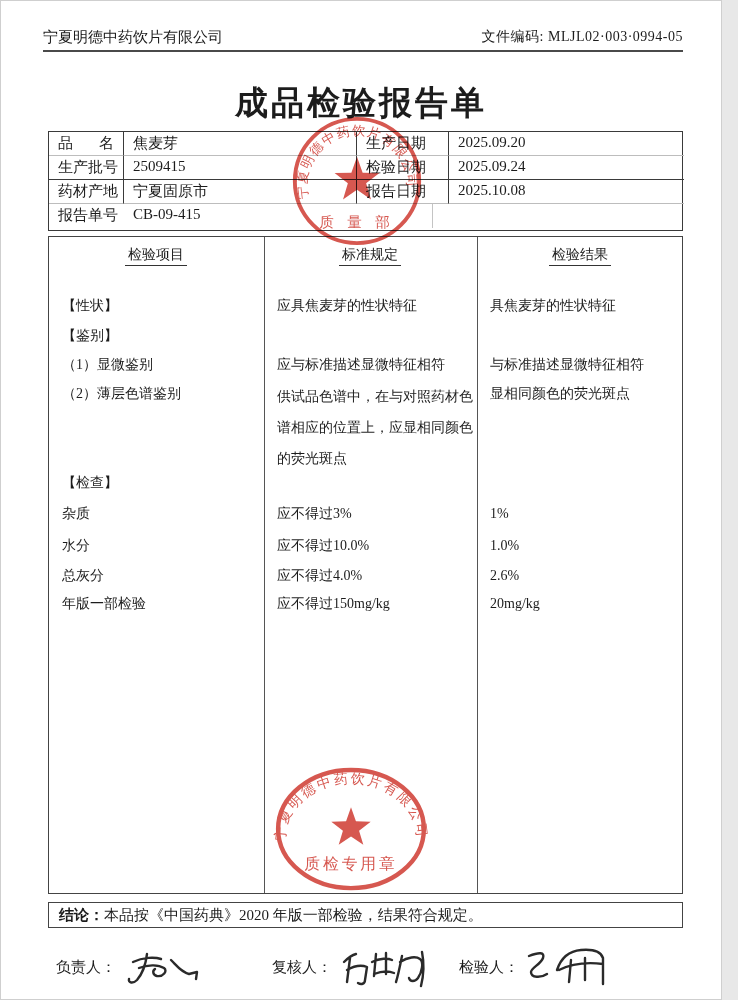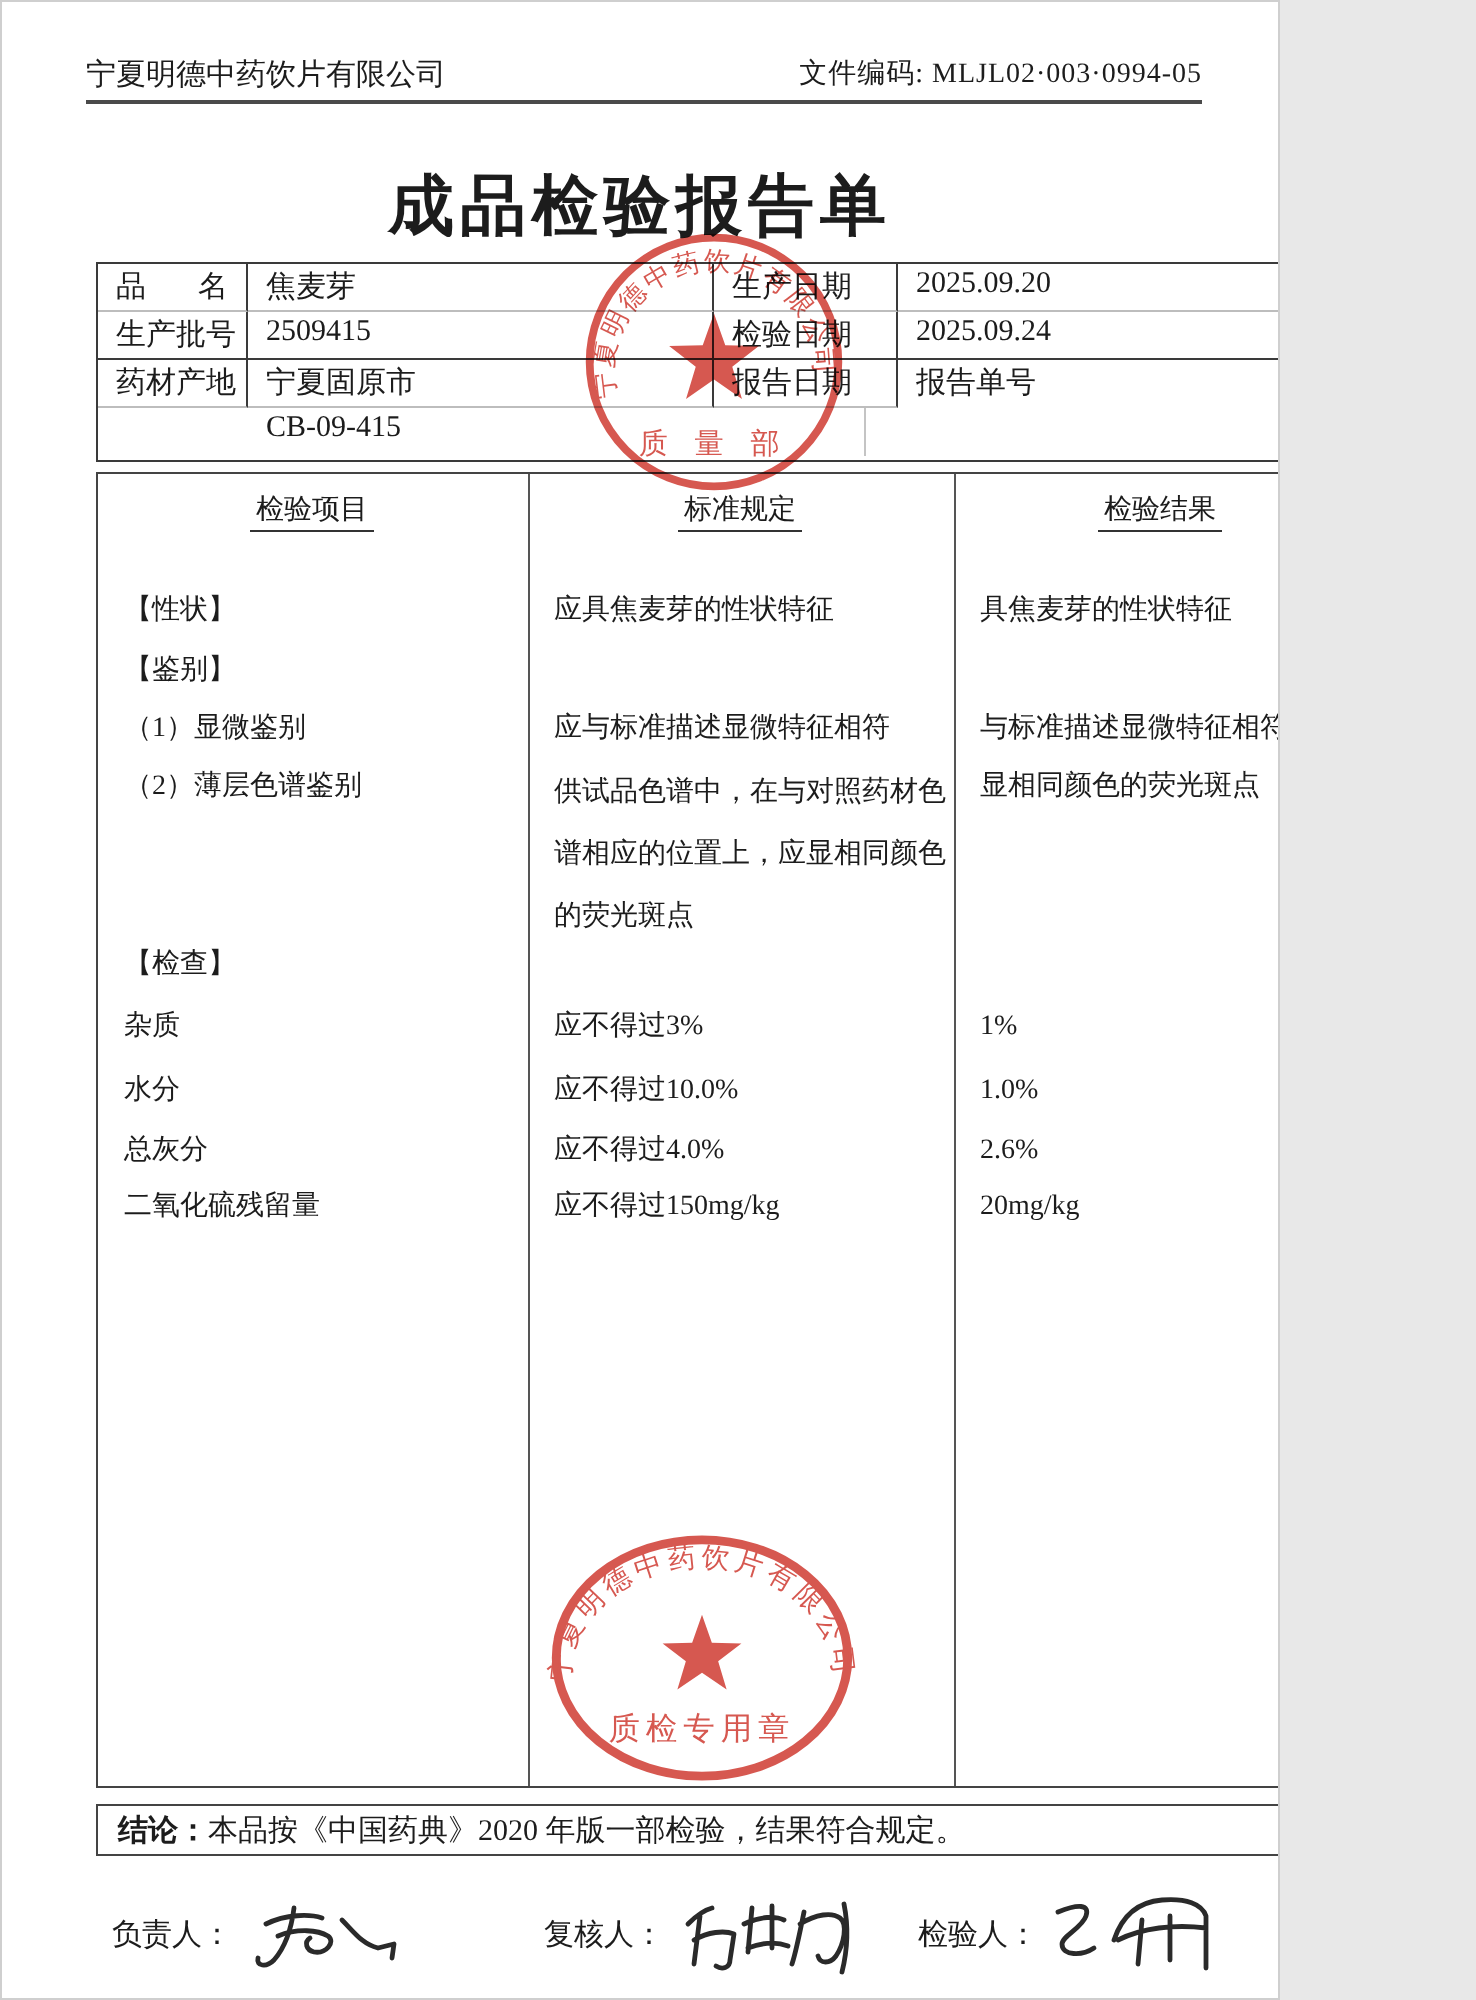--- a/index.html
+++ b/index.html
@@ -1,18 +1,18 @@
 <!DOCTYPE html>
 <html><head>
 <meta charset="utf-8">
 <style>
   * { margin:0; padding:0; box-sizing:border-box; }
   html,body { background:#e8e8e8; }
   .page {
-    position:relative; width:640px; height:1000px;
+    position:relative; width:722px; height:1000px;
     background:#ffffff; border:1px solid #cfcfcf;
     font-family:"Liberation Serif","DejaVu Serif",serif;
     color:#1c1c1c; overflow:hidden;
   }
   
   .doc-header {
     position:absolute; left:42px; right:38px; top:27px; height:24px;
     border-bottom:2px solid #4a4a4a;
     display:flex; justify-content:space-between; align-items:flex-start;
     font-size:15px;
@@ -89,20 +89,21 @@
     <div class="cell h-light">2025.09.20</div>
 
     <div class="cell v h-dark">生产批号</div>
     <div class="cell v h-dark">2509415</div>
     <div class="cell v h-dark">检验日期</div>
     <div class="cell h-dark">2025.09.24</div>
 
     <div class="cell v h-light">药材产地</div>
     <div class="cell v h-light">宁夏固原市</div>
     <div class="cell v h-light">报告日期</div>
+    <div class="cell h-light">2025.10.08</div>
 
     <div class="cell">报告单号</div>
     <div class="cell merged">
       <span class="faint-div"></span>
       <span>CB-09-415</span>
     </div>
   </div>
 
   <div class="main-table">
     <div class="vline v1"></div>
@@ -133,21 +134,21 @@
     <div class="tcell c3" style="top:268px">1%</div>
 
     <div class="tcell c1" style="top:300px">水分</div>
     <div class="tcell c2" style="top:300px">应不得过10.0%</div>
     <div class="tcell c3" style="top:300px">1.0%</div>
 
     <div class="tcell c1" style="top:330px">总灰分</div>
     <div class="tcell c2" style="top:330px">应不得过4.0%</div>
     <div class="tcell c3" style="top:330px">2.6%</div>
 
-    <div class="tcell c1" style="top:358px">二氧化硫残留量</div>
+    <div class="tcell c1" style="top:358px">年版一部检验</div>
     <div class="tcell c2" style="top:358px">应不得过150mg/kg</div>
     <div class="tcell c3" style="top:358px">20mg/kg</div>
   </div>
 
   <div class="conclusion">
     <b>结论：</b><span>本品按《中国药典》2020 年版一部检验，结果符合规定。</span>
   </div>
 
   <div class="sig-row">
     <span class="sig-label" style="left:55px">负责人：</span>

